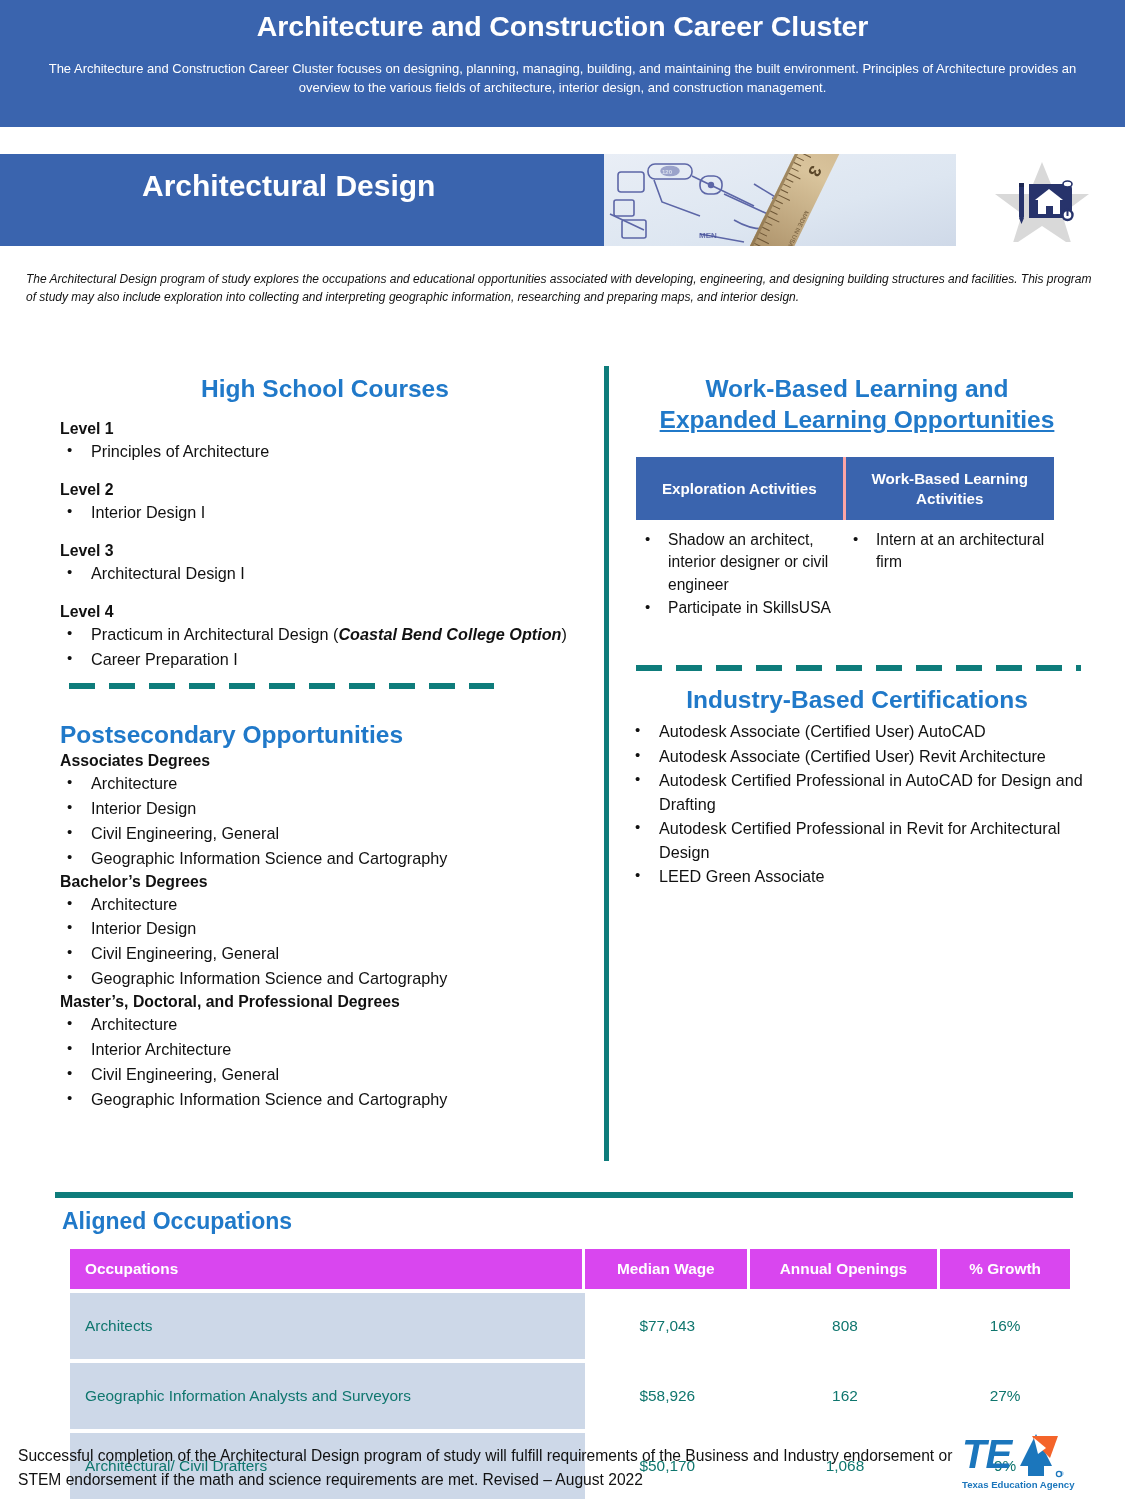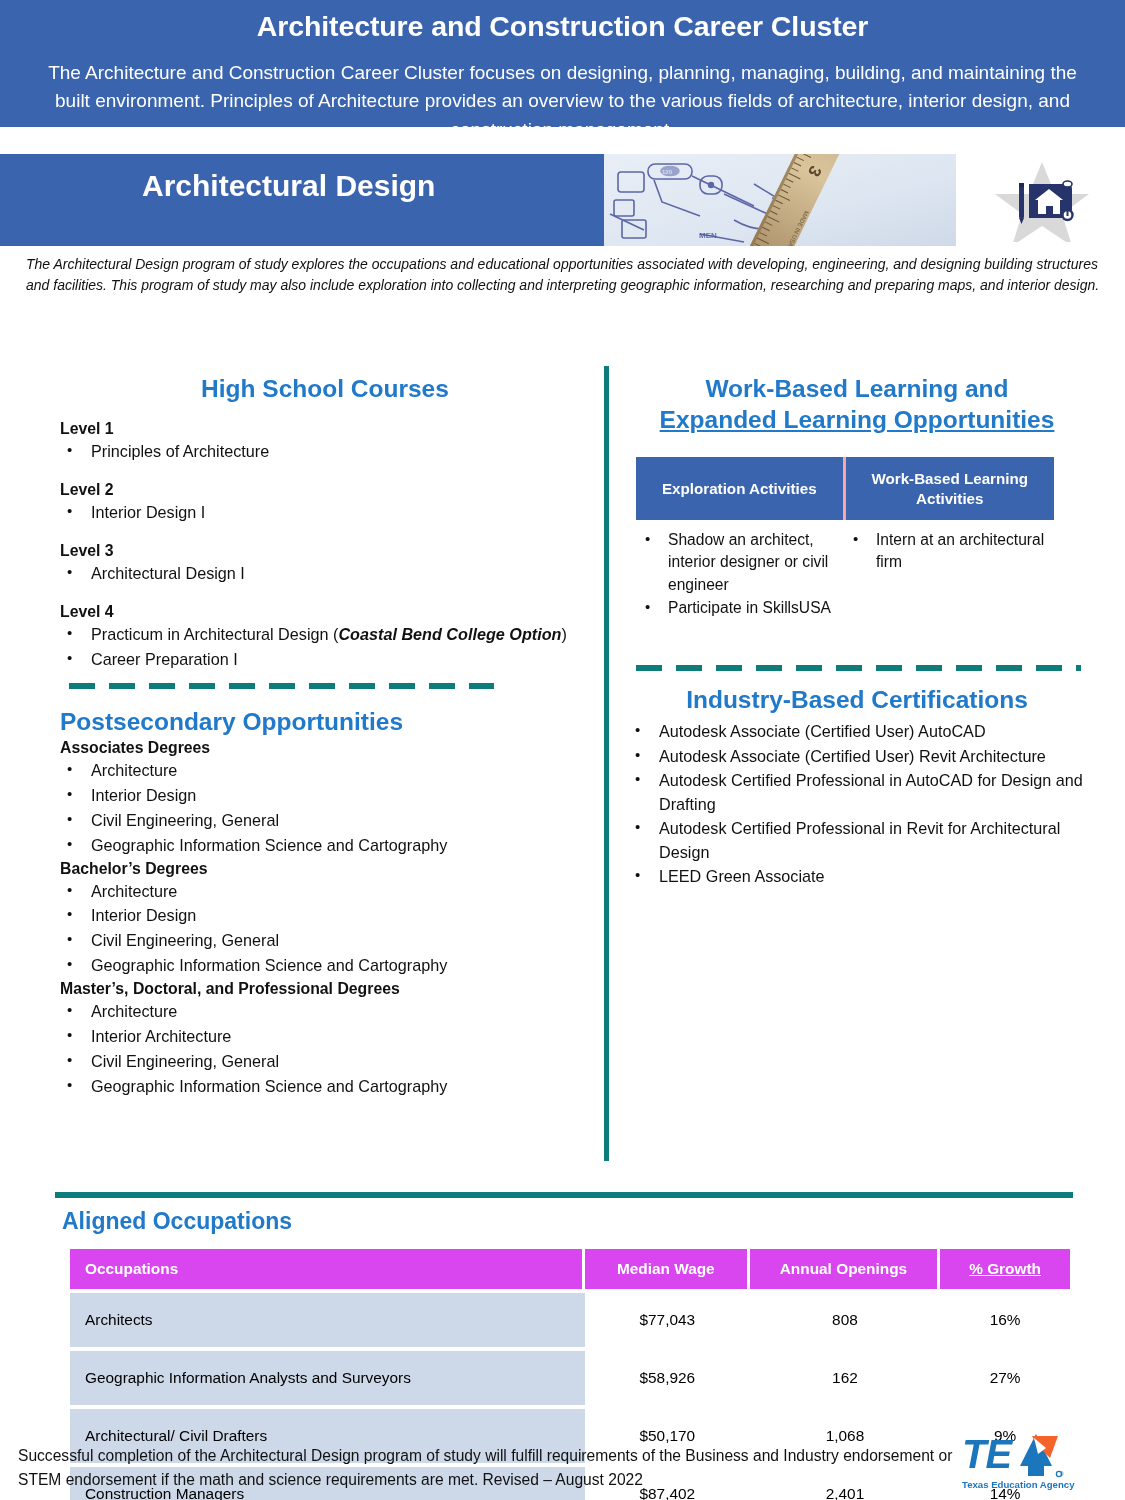--- a/index.html
+++ b/index.html
@@ -16,21 +16,21 @@
   .cluster-banner {
     position: absolute; left: 0; top: 0; width: 1125px; height: 127px;
     background: #3A64AE; color: #ffffff;
     padding: 9px 22px 0 22px;
   }
   .cluster-title {
     text-align: center; font-size: 28.5px; font-weight: bold;
     letter-spacing: -0.1px; line-height: 1.25;
   }
   .cluster-desc {
-    text-align: center; font-size: 19px; line-height: 1.5;
+    text-align: center; font-size: 13px; line-height: 1.5;
     margin-top: 14px; padding: 0 12px;
   }
 
   
   .program-strip {
     position: absolute; left: 0; top: 154px; width: 1125px; height: 92px;
   }
   .program-bar {
     position: absolute; left: 0; top: 0; width: 604px; height: 92px;
     background: #3A64AE;
@@ -44,22 +44,22 @@
   .program-photo {
     position: absolute; left: 604px; top: 0; width: 352px; height: 92px;
     overflow: hidden; background: #dfe6f0;
   }
   .program-logo {
     position: absolute; left: 975px; top: 4px; width: 135px; height: 84px;
   }
 
   
   .program-desc {
-    position: absolute; left: 26px; top: 254px; width: 1075px;
-    font-size: 14px; font-style: italic; line-height: 1.52;
+    position: absolute; left: 26px; top: 270px; width: 1075px;
+    font-size: 12px; font-style: italic; line-height: 1.52;
     color: #111;
   }
 
   
   .col-left {
     position: absolute; left: 60px; top: 374px; width: 530px;
   }
   .col-right {
     position: absolute; left: 628px; top: 374px; width: 458px;
   }
@@ -131,21 +131,21 @@
     border-collapse: separate; border-spacing: 0 4px; table-layout: fixed;
   }
   table.occ th {
     background: #d946ef; color: #fff; font-size: 15.4px; font-weight: bold;
     padding: 11px 0; line-height: 1.2;
     border-right: 3px solid #ffffff;
   }
   table.occ th:first-child { text-align: left; padding-left: 15px; }
   table.occ th:last-child { border-right: none; }
   table.occ td {
-    font-size: 15.4px; padding: 18px 0; color: #000000; text-align: center;
+    font-size: 15.4px; padding: 24px 0; color: #0f766e; text-align: center;
     background: #ffffff;
   }
   table.occ td.occname {
     text-align: left; padding-left: 15px; background: #CDD8E8;
   }
 
   
   .footer-text {
     position: absolute; left: 18px; top: 1444px; width: 940px;
     font-size: 15.6px; line-height: 1.55; color: #111;
@@ -269,21 +269,21 @@
     <div>
       <div class="lvl">Level 4</div>
       <ul class="bl">
         <li><span>Practicum in Architectural Design (</span><em class="bi">Coastal Bend College Option</em><span>)</span></li>
         <li>Career Preparation I</li>
       </ul>
     </div>
 
     <div class="dashed l"></div>
 
-    <h2 class="sec left" style="margin-top:18px;">Postsecondary Opportunities</h2>
+    <h2 class="sec left" style="margin-top:31px;">Postsecondary Opportunities</h2>
 
     <div>
       <div class="lvl tight">Associates Degrees</div>
       <ul class="bl">
         <li>Architecture</li>
         <li>Interior Design</li>
         <li>Civil Engineering, General</li>
         <li>Geographic Information Science and Cartography</li>
       </ul>
     </div>
@@ -353,21 +353,21 @@
 
   <div class="teal-rule"></div>
   <div class="aligned-title">Aligned Occupations</div>
 
   <table class="occ">
     <thead>
       <tr>
         <th style="width:500px;">Occupations</th>
         <th style="width:160px;">Median Wage</th>
         <th style="width:185px;">Annual Openings</th>
-        <th style="width:126px;text-decoration:underline;">% Growth</th>
+        <th style="width:126px;">% Growth</th>
       </tr>
     </thead>
     <tbody>
       <tr>
         <td class="occname">Architects</td>
         <td>$77,043</td>
         <td>808</td>
         <td>16%</td>
       </tr>
       <tr>

